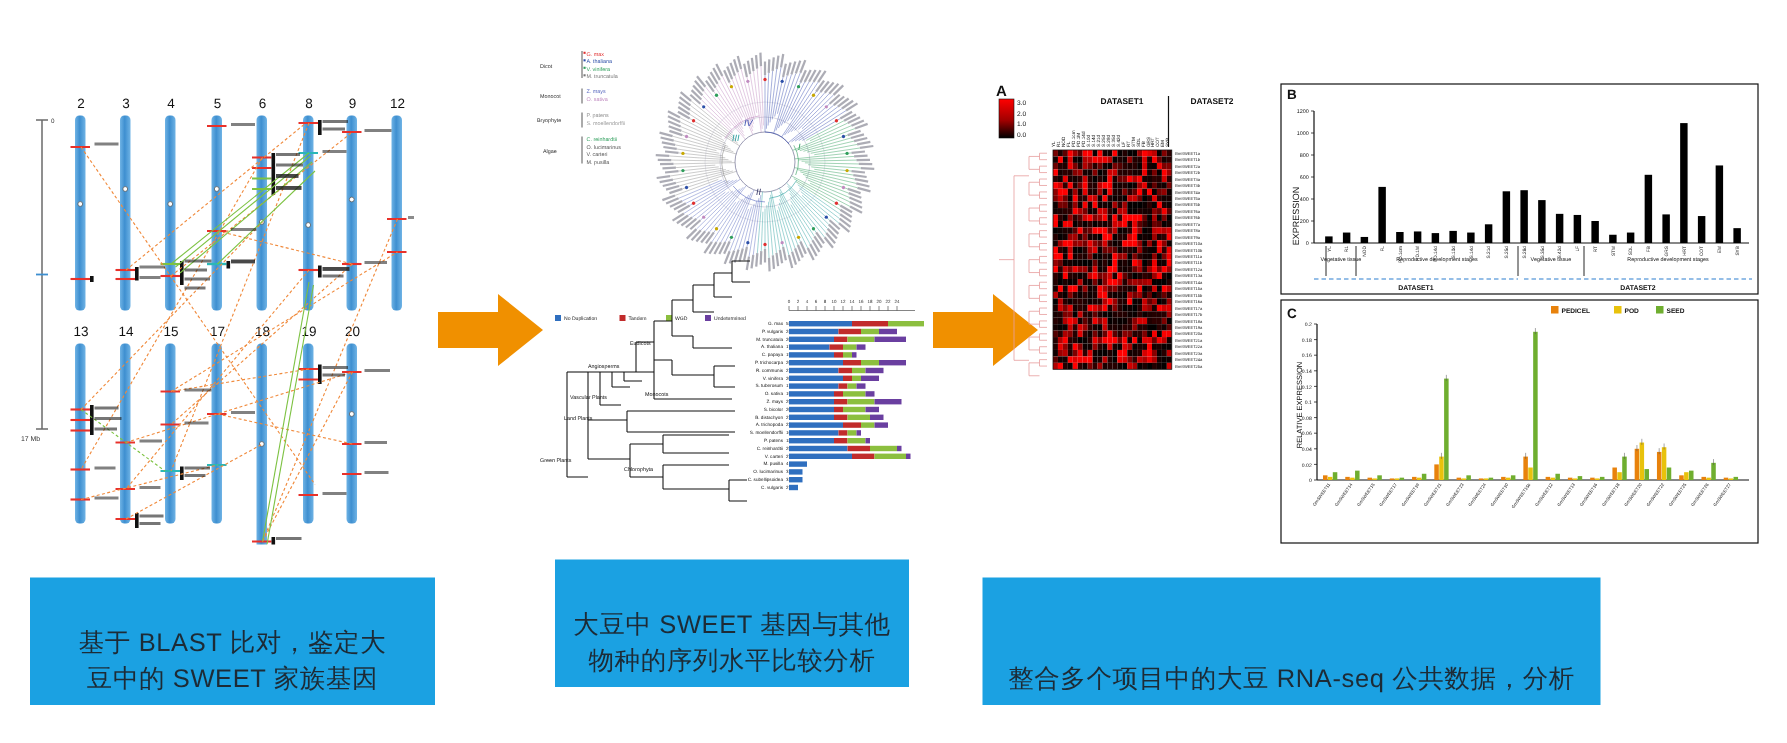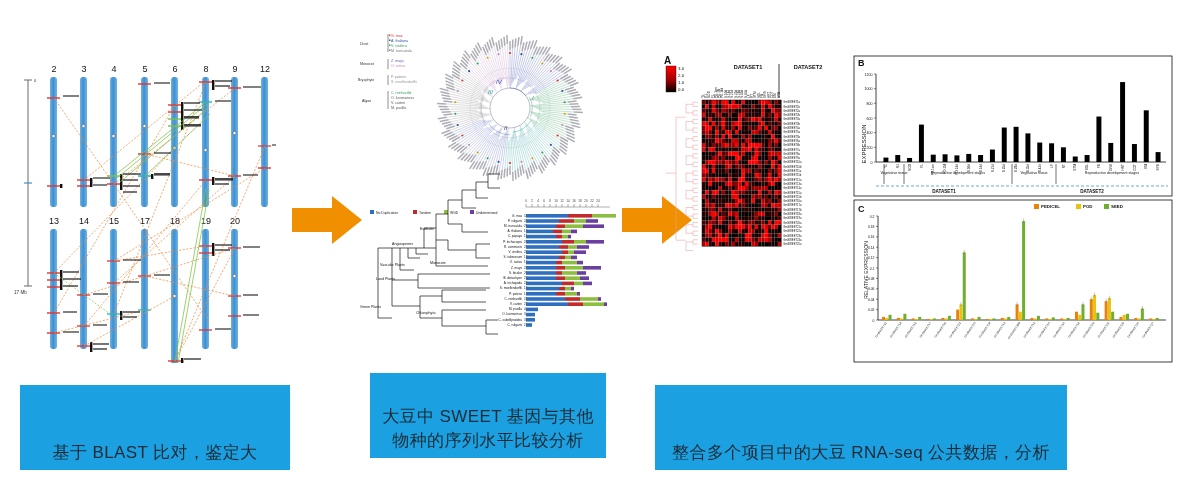--- a/index.html
+++ b/index.html
@@ -2026,20 +2026,21 @@
             <text x="479.2136842105263" y="271" font-size="2.9" fill="#111" transform="rotate(-55 479.2136842105263 271)" text-anchor="end">GmSWEET26</text>
             <text x="494.05578947368423" y="271" font-size="2.9" fill="#111" transform="rotate(-55 494.05578947368423 271)" text-anchor="end">GmSWEET27</text>
           </g>
       </g>
     </svg>
   </div>
 
   <div class="caption" id="cap1">
     <div>
       <div>基于 BLAST 比对，鉴定大</div>
+      <div>豆中的 SWEET 家族基因</div>
     </div>
   </div>
   <div class="caption" id="cap2">
     <div>
       <div>大豆中 SWEET 基因与其他</div>
       <div>物种的序列水平比较分析</div>
     </div>
   </div>
   <div class="caption" id="cap3">
     <div>

